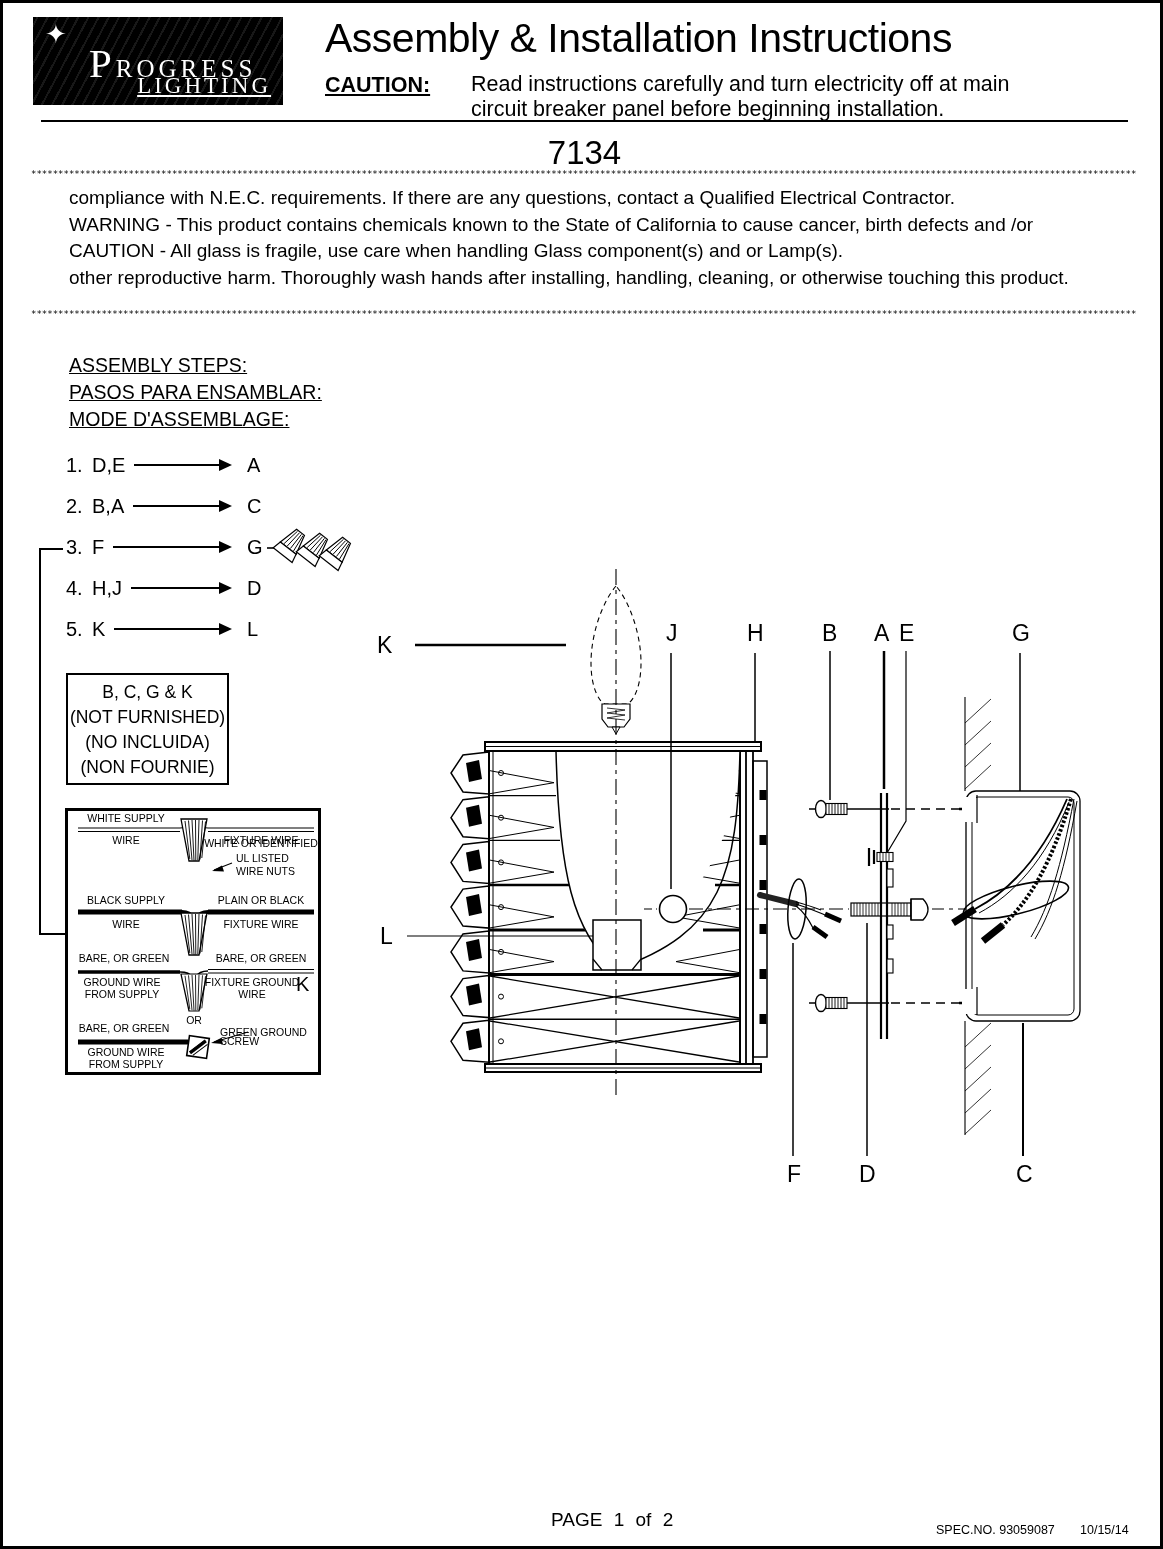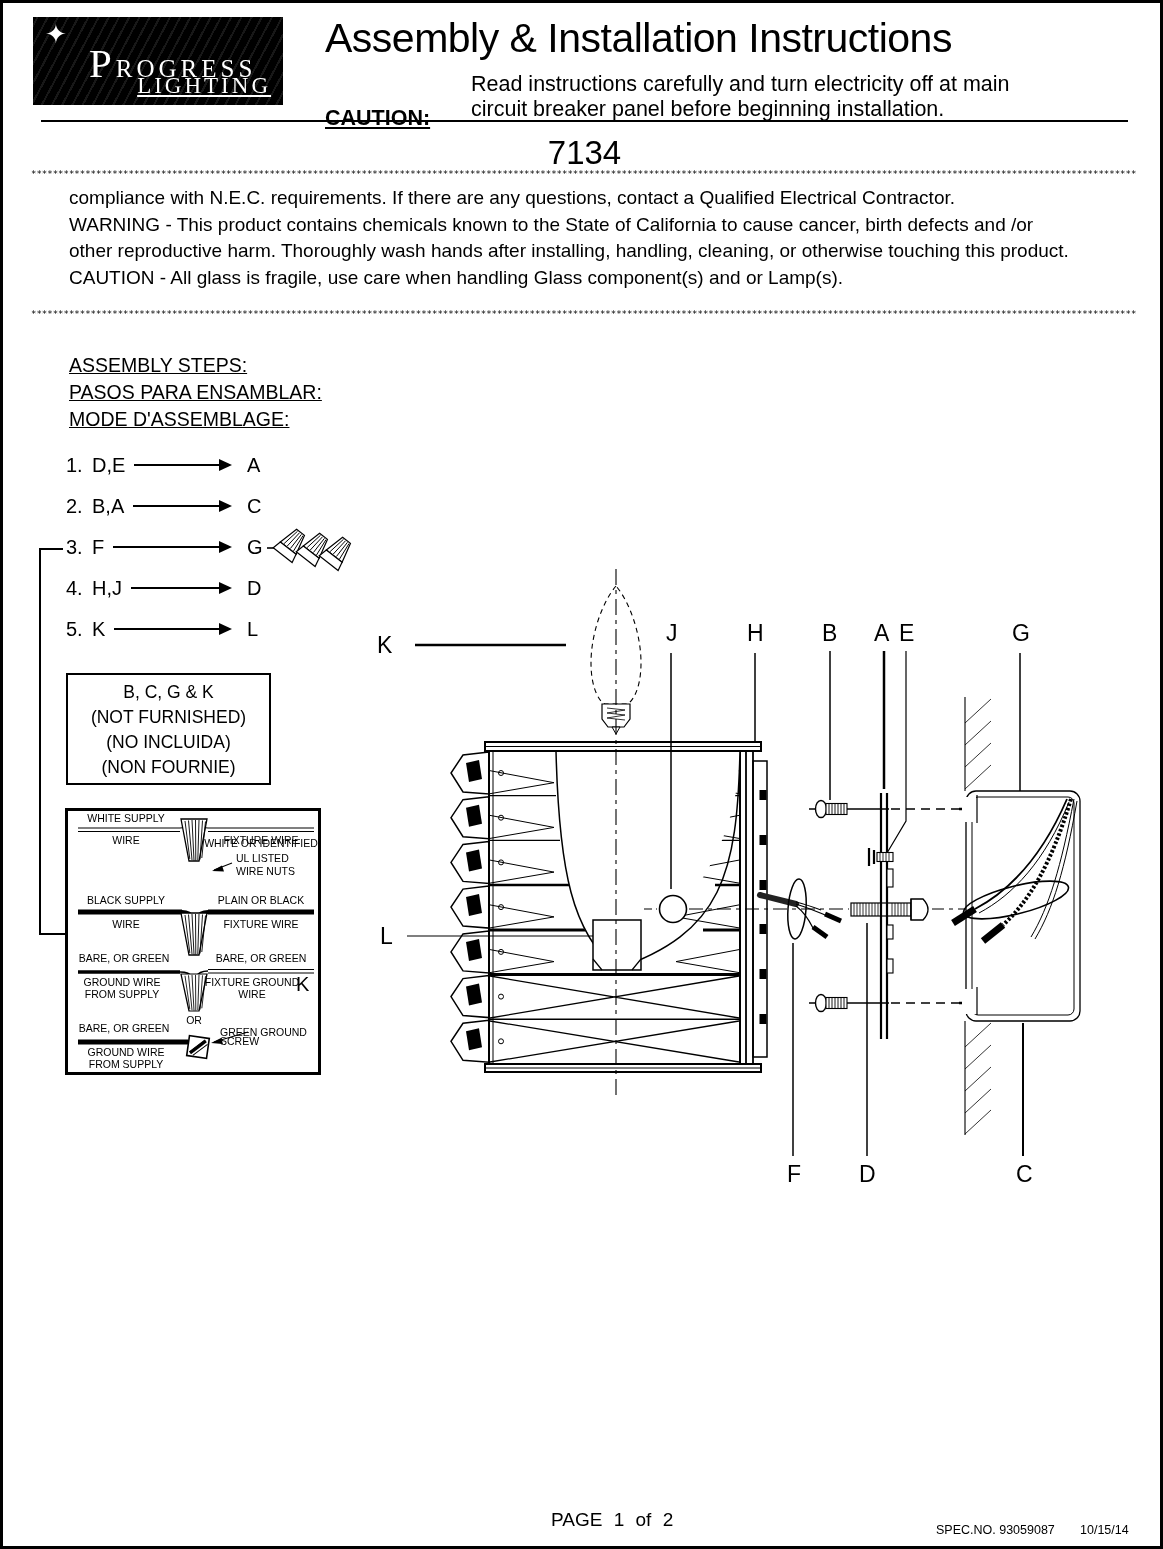--- a/index.html
+++ b/index.html
@@ -8,21 +8,21 @@
   .abs{position:absolute;}
   
   .logo{left:30px;top:14px;width:250px;height:88px;background:
         repeating-linear-gradient(-62deg,#000 0 5px,#181818 5px 7px,#000 7px 9px);color:#fff;
         font-family:"Liberation Serif",serif;}
   .logo-star{left:12px;top:2px;font-size:26px;color:#fff;}
   .logo-l1{left:56px;top:22px;font-size:25px;letter-spacing:4px;}
   .logo-l1::first-letter{font-size:41px;}
   .logo-l2{right:12px;top:56px;font-size:23px;letter-spacing:3px;text-decoration:underline;}
   .title{left:322px;top:12px;font-size:41px;letter-spacing:-0.5px;white-space:nowrap;}
-  .caution-lab{left:322px;top:70px;font-size:21.5px;font-weight:bold;text-decoration:underline;margin-top:33px;}
+  .caution-lab{left:322px;top:70px;font-size:21.5px;font-weight:bold;text-decoration:underline;}
   .caution-tx{left:468px;top:69px;font-size:21.5px;line-height:25px;width:640px;}
   .hrule{left:38px;top:117px;width:1087px;height:2px;background:#000;}
   .model{left:0;top:131px;width:1163px;text-align:center;font-size:33px;}
   .stars{left:28px;top:166px;width:1106px;height:12px;font-family:"DejaVu Sans Mono",monospace;
          font-size:9px;letter-spacing:0;white-space:nowrap;overflow:hidden;}
   .stars2{top:306px;}
   .warn{left:66px;top:182px;width:1050px;font-size:19px;line-height:26.6px;}
   
   .asmh{left:66px;top:349px;font-size:19.5px;line-height:27px;}
   .asmh div{text-decoration:underline;}
@@ -30,21 +30,21 @@
   .srow{display:flex;align-items:center;height:24px;margin-bottom:17px;font-size:20px;}
   .snum{width:26px;}
   .sfrom{margin-right:6px;}
   .sline{flex:1;height:2px;background:#000;position:relative;margin:0 3px;}
   .sline::after{content:"";position:absolute;right:-2px;top:-5px;width:0;height:0;
     border-left:13px solid #000;border-top:6px solid transparent;border-bottom:6px solid transparent;}
   .sto{margin-left:14px;width:30px;}
   
   .bk{background:#000;}
   
-  .nfbox{left:63px;top:670px;width:205px;height:112px;border:2px solid #000;box-sizing:border-box;
+  .nfbox{left:63px;top:670px;width:163px;height:112px;border:2px solid #000;box-sizing:border-box;
          text-align:center;font-size:17.5px;line-height:25px;padding-top:5px;}
   
   .wbox{left:62px;top:805px;width:256px;height:267px;border:3px solid #000;box-sizing:border-box;}
   .wt{position:absolute;font-size:10.5px;line-height:11.5px;text-align:center;}
   .wtl{text-align:left;}
   .wk{position:absolute;font-size:20px;}
   
   .dlabel{position:absolute;font-size:23px;}
   
   .pageno{left:548px;top:1506px;font-size:19px;word-spacing:6px;}
@@ -69,22 +69,22 @@
     <div>circuit breaker panel before beginning installation.</div>
   </div>
   <div class="abs hrule"></div>
 
   <div class="abs model">7134</div>
   <div class="abs stars">**************************************************************************************************************************************************************************************************************************************************************</div>
 
   <div class="abs warn">
     <div>compliance with N.E.C. requirements. If there are any questions, contact a Qualified Electrical Contractor.</div>
     <div>WARNING -  This product contains chemicals known to the State of California to cause cancer, birth defects and /or</div>
+    <div>CAUTION - All glass is fragile, use care when handling Glass component(s) and or Lamp(s).</div>
     <div>other reproductive harm.  Thoroughly wash hands after installing, handling, cleaning, or otherwise touching this product.</div>
-    <div>CAUTION - All glass is fragile, use care when handling Glass component(s) and or Lamp(s).</div>
   </div>
   <div class="abs stars stars2">**************************************************************************************************************************************************************************************************************************************************************</div>
 
   <div class="abs asmh">
     <div>ASSEMBLY STEPS:</div>
     <div>PASOS PARA ENSAMBLAR:</div>
     <div>MODE D'ASSEMBLAGE:</div>
   </div>
 
   <div class="abs steps">

